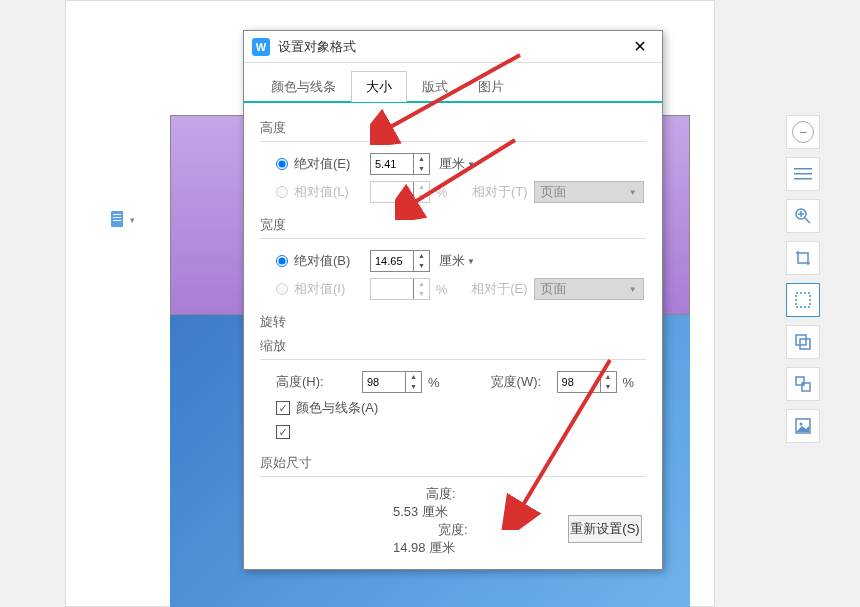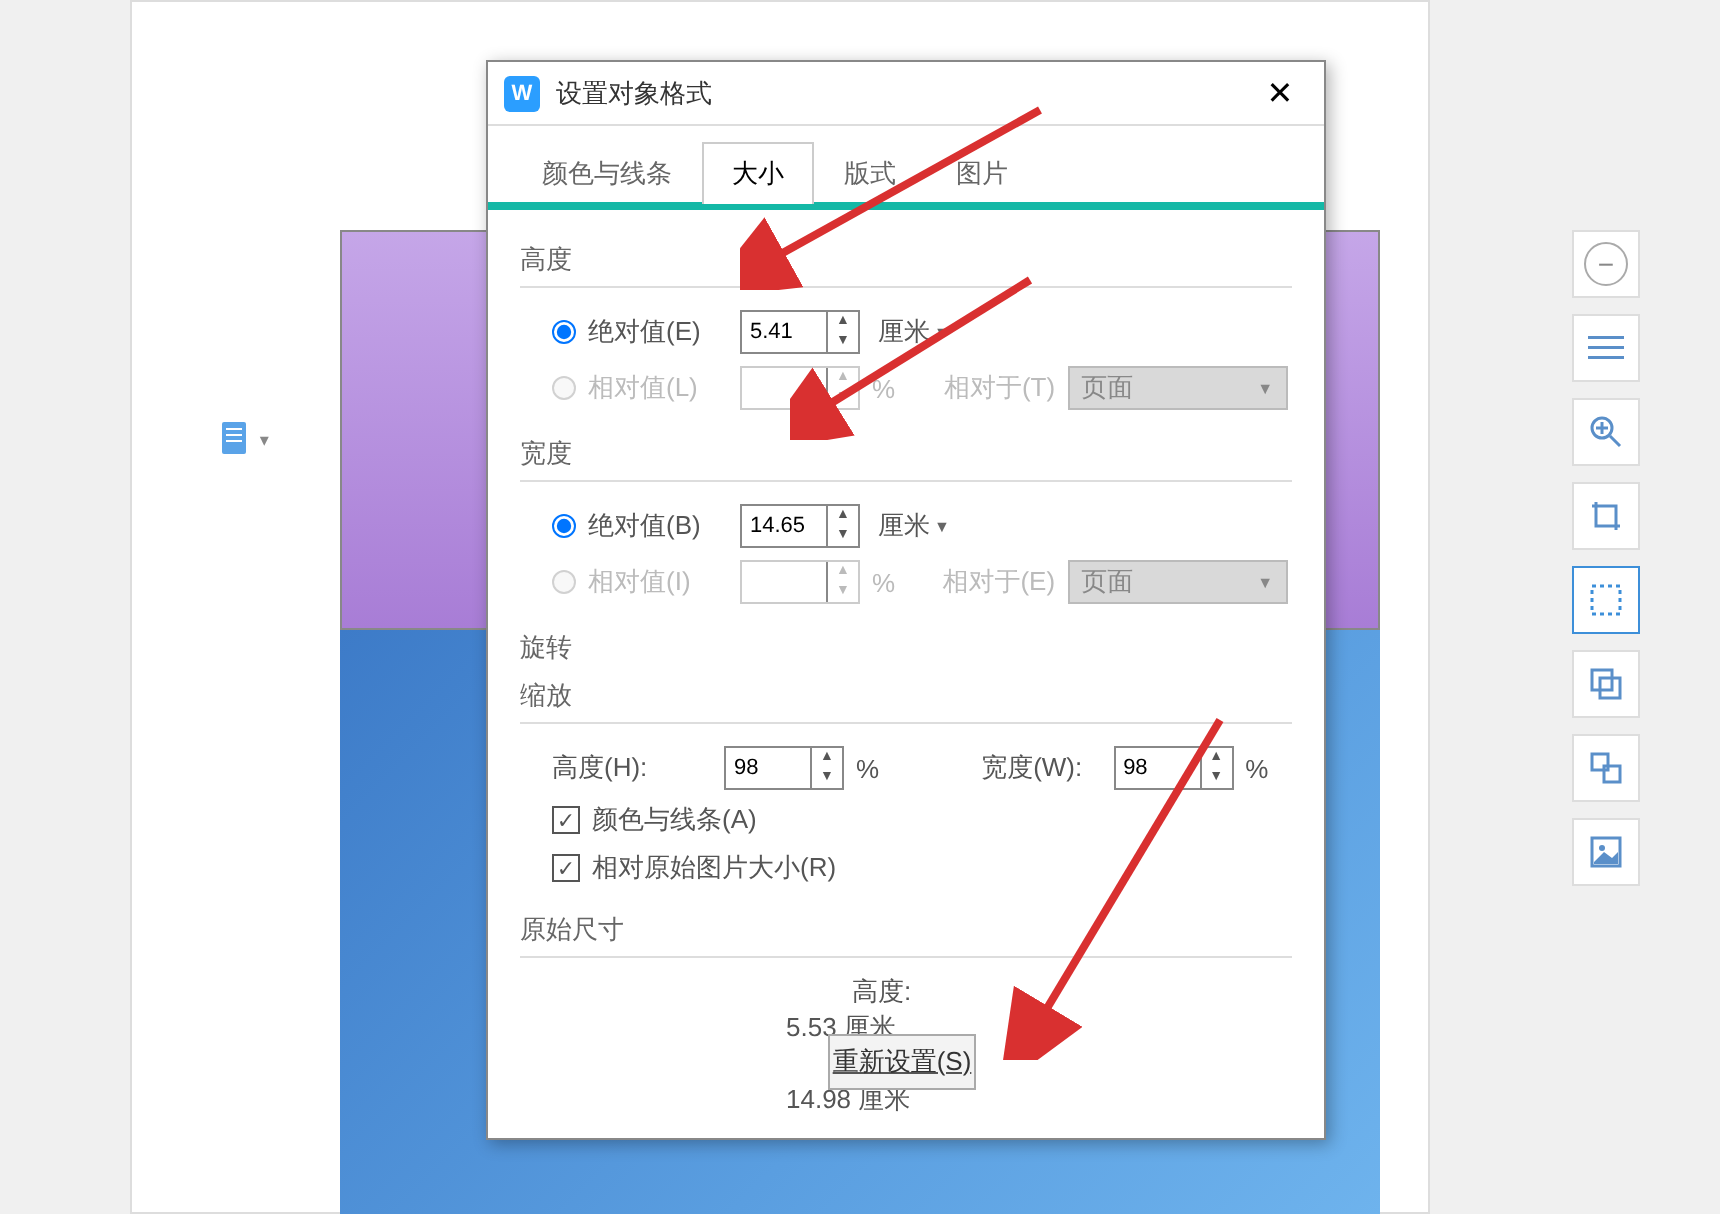--- a/index.html
+++ b/index.html
@@ -81,21 +81,21 @@
       width: 28px;
       height: 28px;
       display: flex;
       align-items: center;
       justify-content: center;
       cursor: pointer;
       font-size: 16px;
     }
     .tabs {
       display: flex;
-      border-bottom: 4px solid #14b8a6;
+      border-bottom: 2px solid #14b8a6;
       padding: 8px 12px 0;
       gap: 0;
     }
     .tab {
       padding: 6px 14px;
       cursor: pointer;
       color: #666;
       border: 1px solid transparent;
       border-bottom: none;
       margin-bottom: -1px;
@@ -211,24 +211,23 @@
       border: 1px solid #aaa;
       background: #f3f3f3;
       display: inline-flex;
       align-items: center;
       justify-content: center;
       cursor: pointer;
       color: #333;
     }
     .reset-row {
       display: flex;
-      justify-content: center;
+      justify-content: flex-end;
       padding-right: 4px;
       margin-top: 6px;
-      text-decoration: underline;
     }
     .side-toolbar {
       position: absolute;
       right: 40px;
       top: 115px;
       width: 34px;
       display: flex;
       flex-direction: column;
       gap: 8px;
     }
@@ -385,21 +384,20 @@
             </div>
         </div>
         <span>%</span>
       </div>
       <div class="chk-row">
         <span class="chkbox">✓</span>
         <span>颜色与线条(A)</span>
       </div>
       <div class="chk-row">
         <span class="chkbox">✓</span>
-        <span>相对原始图片大小(R)</span>
       </div>
     </div>
 
     <div class="section-title">原始尺寸</div>
     <div class="section-body" style="padding-left:0">
       <div class="orig-row">
         <span class="lab">高度:</span>
         <span class="val">5.53 厘米</span>
         <span class="lab" style="margin-left:40px">宽度:</span>
         <span class="val">14.98 厘米</span>

